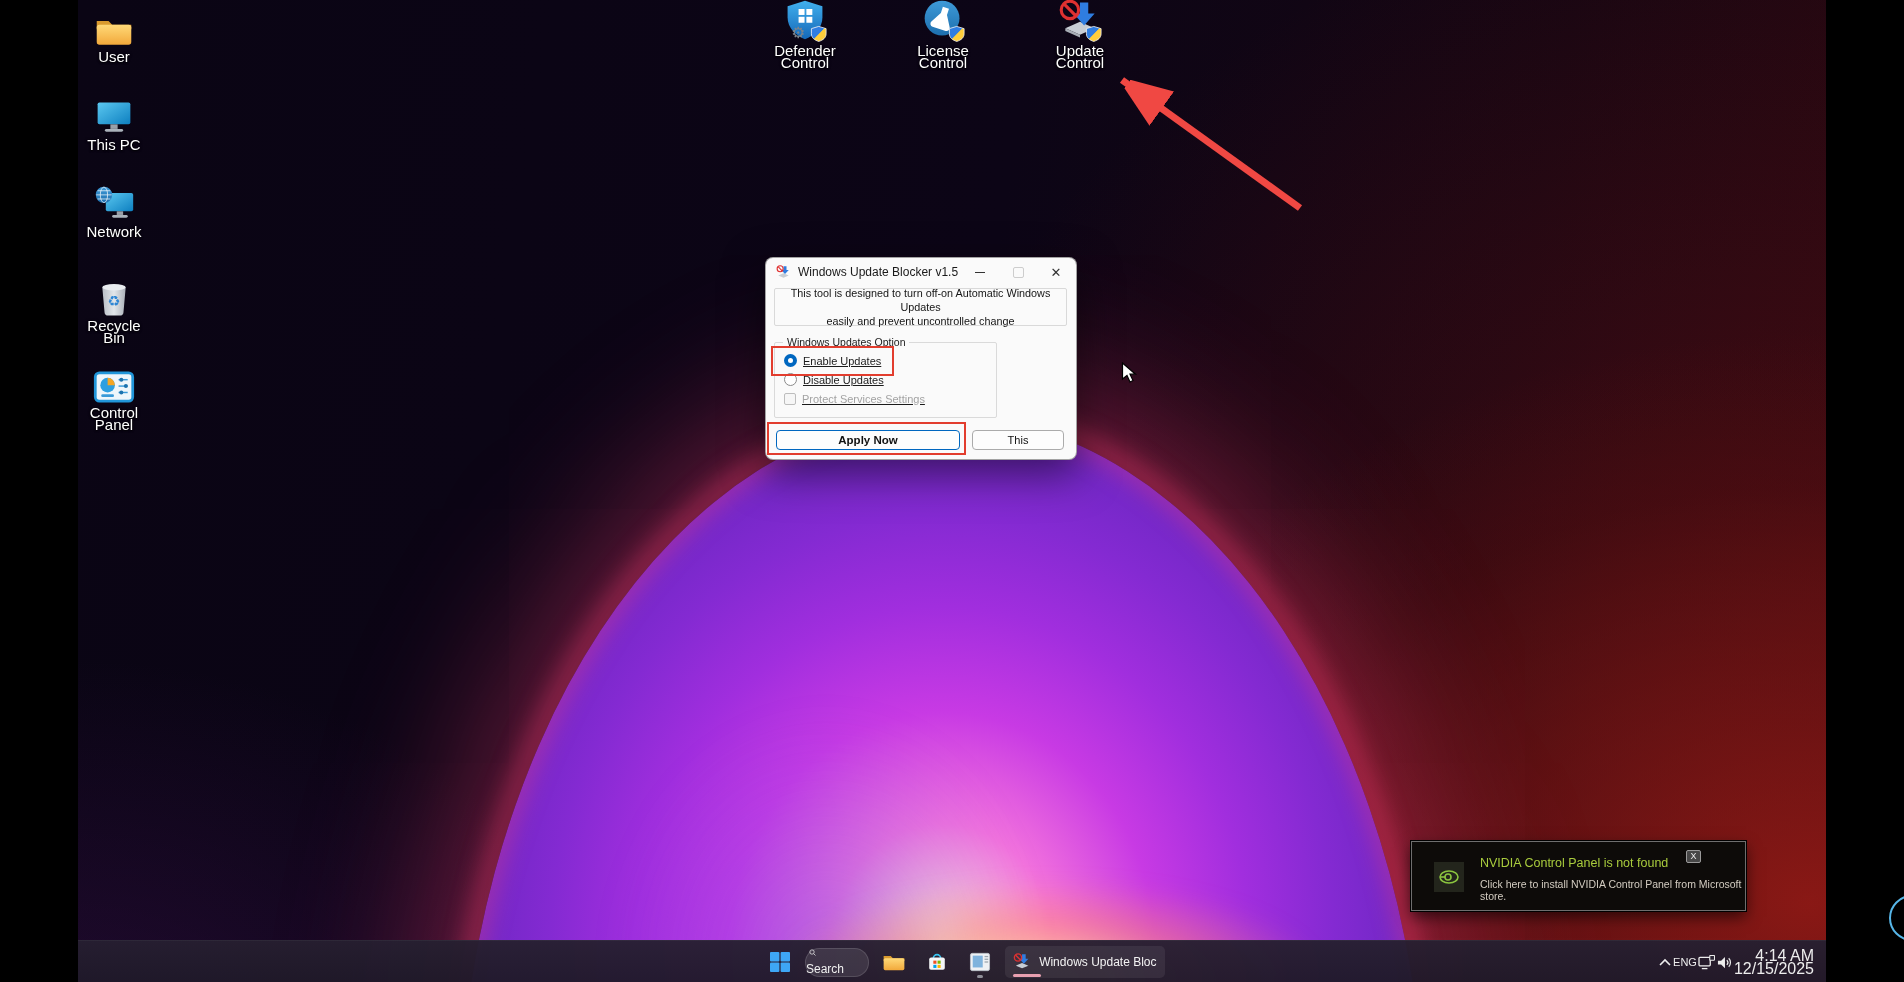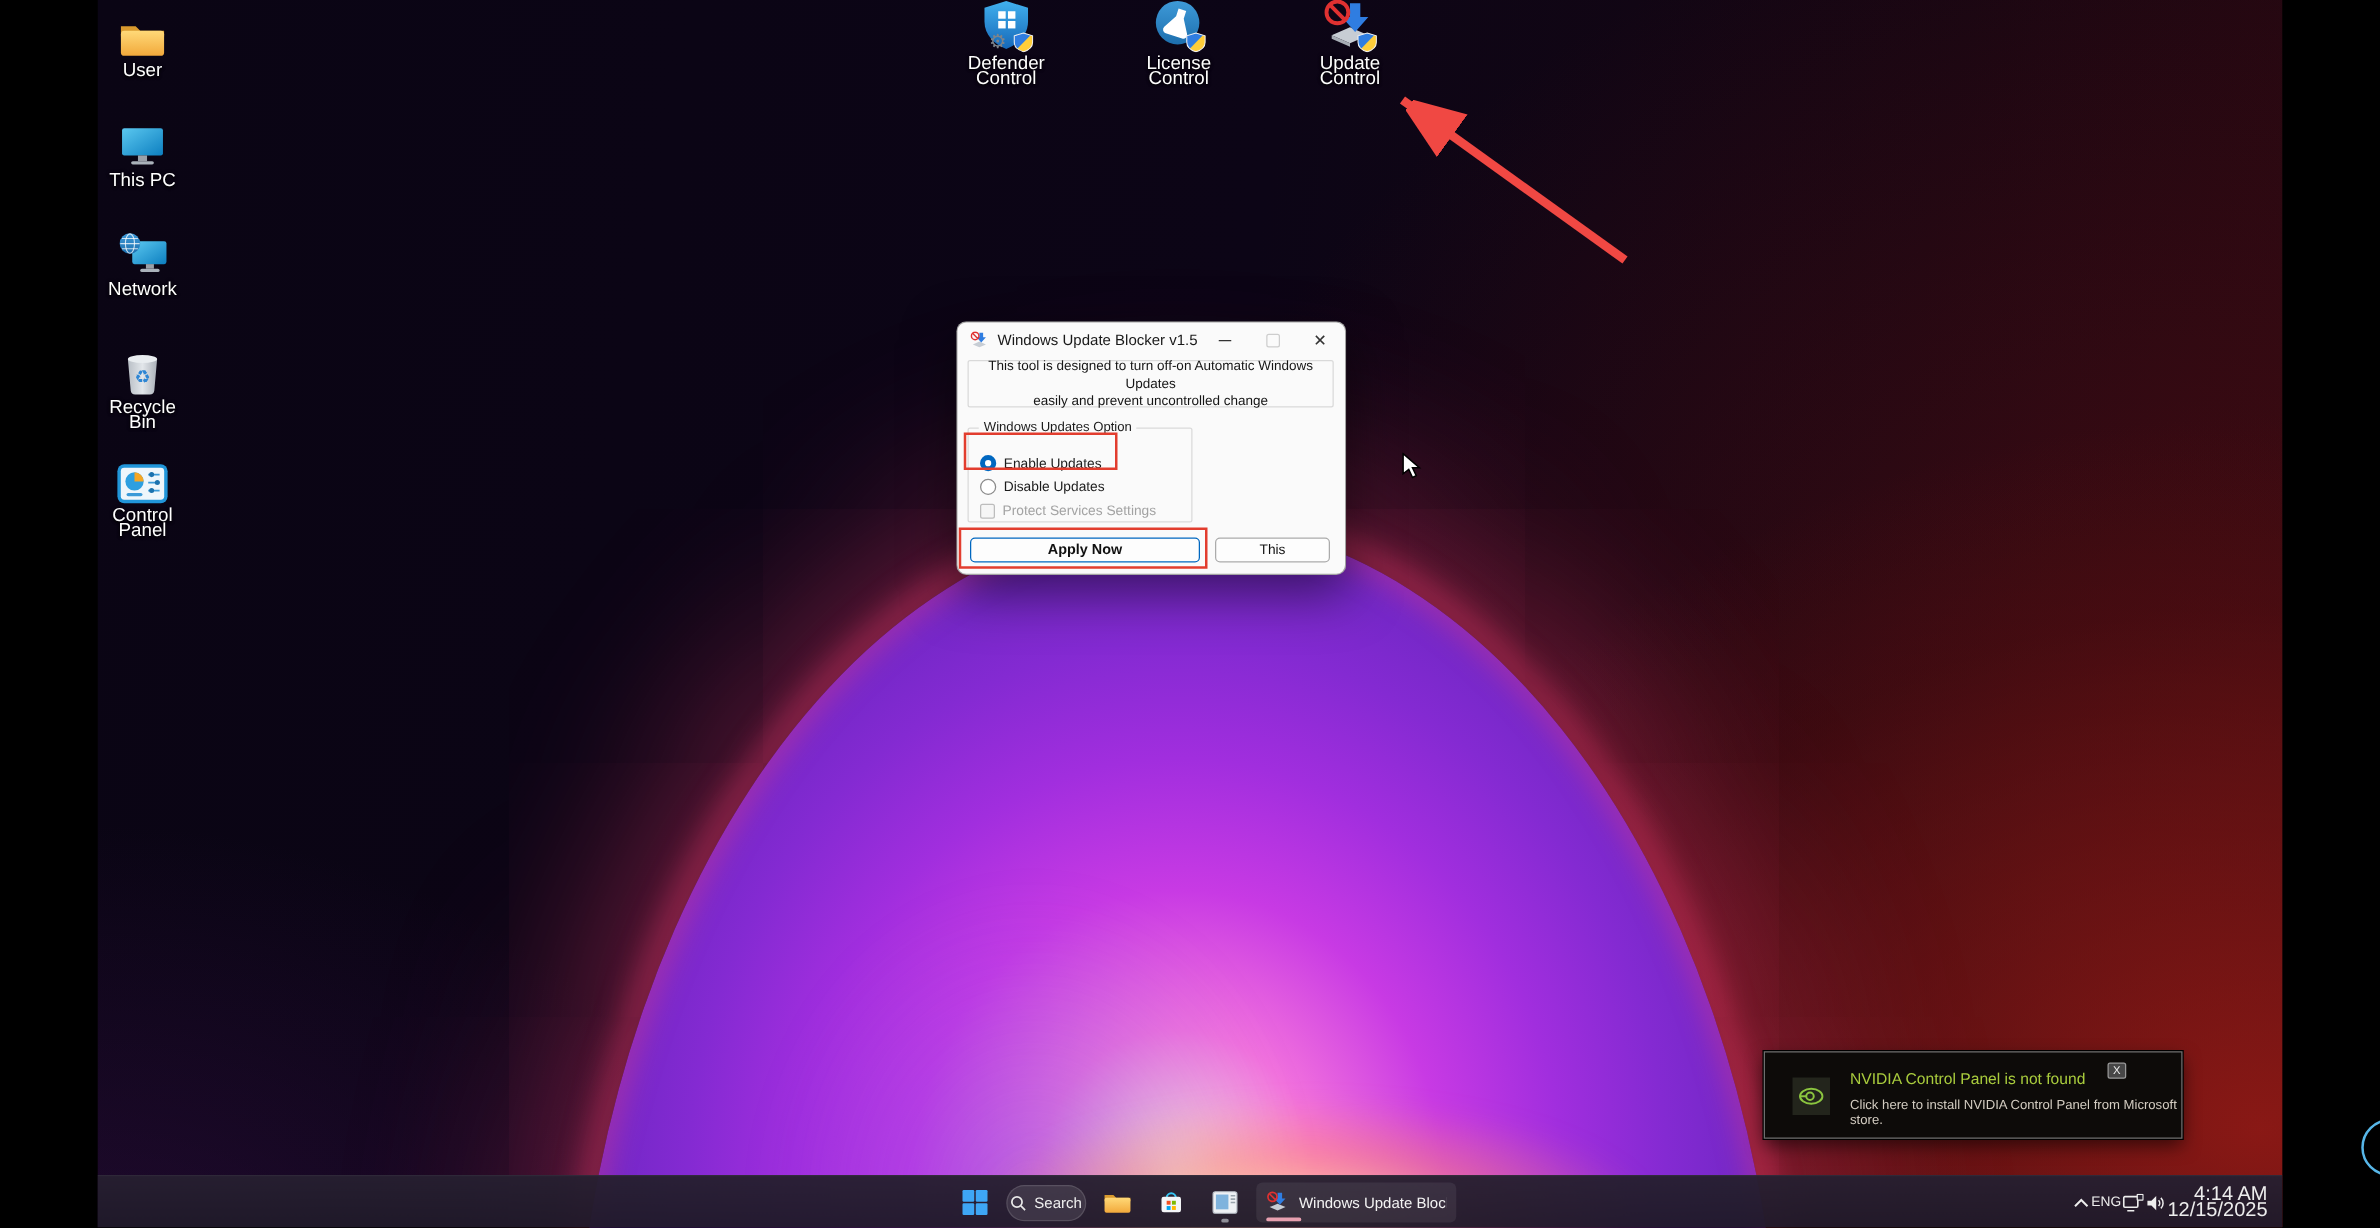--- a/index.html
+++ b/index.html
@@ -39,23 +39,23 @@
   .titlebar .t-txt{font-size:12px;color:#191919;}
   .winbtns{position:absolute;right:6px;top:0;height:28px;display:flex;align-items:center;gap:22px;padding-right:6px;}
   .wb{width:16px;height:16px;display:flex;align-items:center;justify-content:center;color:#333;}
   .wb.min::before{content:"";width:10px;height:1px;background:#333;display:block;}
   .wb.max::before{content:"";width:9px;height:9px;border:1px solid #cdcdcd;border-radius:2px;display:block;}
   .wb.close{font-size:13px;line-height:13px;}
   .descbox{position:absolute;left:8px;top:30px;width:293px;height:38px;border:1px solid #d9d9d9;border-radius:2px;
     display:flex;flex-direction:column;align-items:center;justify-content:center;font-size:10.8px;line-height:14px;text-align:center;color:#151515;}
   .groupbox{position:absolute;border:1px solid #dadada;border-radius:2px;}
   .gb-label{position:absolute;top:-7px;left:8px;background:#fafafa;padding:0 4px;font-size:10.5px;color:#1b1b1b;white-space:nowrap;}
-  .gb1{left:8px;top:84px;width:180px;height:76px;}
+  .gb1{left:8px;top:84px;width:223px;height:76px;}
   .gb2{left:204px;top:84px;width:99px;height:76px;display:flex;align-items:center;justify-content:center;}
-  .opt-rows{position:absolute;left:9px;top:18px;right:4px;}
+  .opt-rows{position:absolute;left:9px;top:8px;right:4px;text-decoration:underline;}
   .opt{display:flex;align-items:center;gap:6px;height:19px;}
   .radio{width:13px;height:13px;border-radius:50%;background:#fff;flex:0 0 auto;}
   .radio.sel{border:4px solid #0067c0;}
   .radio.unsel{border:1px solid #8a8a8a;}
   .chk{width:12px;height:12px;border:1px solid #bdbdbd;background:#f6f6f6;flex:0 0 auto;border-radius:2px;}
   .opt .dis{color:#a3a3a3;}
   .hl{position:absolute;border:2px solid #e23d2e;z-index:12;pointer-events:none;}
   .hl1{left:5px;top:88px;width:123px;height:30px;}
   .hl2{left:1px;top:164px;width:199px;height:33px;}
   .btn{position:absolute;top:172px;height:20px;background:#fdfdfd;border-radius:4px;display:flex;align-items:center;justify-content:center;font-size:11px;color:#111;}
@@ -70,21 +70,21 @@
   .toast .ts{position:absolute;left:68px;top:36px;font-size:10.5px;color:#d3ccc1;}
   .toast .tx{position:absolute;right:44px;top:8px;width:15px;height:13px;background:#474747;border:1px solid #9a9a9a;
     color:#eee;font-size:9px;line-height:11px;text-align:center;border-radius:2px;}
 
   
   .taskbar{position:absolute;left:0;right:0;bottom:0;height:42px;z-index:20;
     background:linear-gradient(rgba(38,31,48,.96),rgba(31,25,41,.96));border-top:1px solid rgba(255,255,255,.07);}
   .task-center{position:absolute;left:684px;top:0;height:42px;display:flex;align-items:center;gap:7px;}
   .tb-item{width:36px;height:36px;border-radius:5px;display:flex;align-items:center;justify-content:center;position:relative;}
   .search-pill{height:29px;width:64px;border-radius:15px;background:rgba(255,255,255,.10);border:1px solid rgba(255,255,255,.13);
-    display:flex;align-items:center;justify-content:center;gap:6px;color:#f0f0f0;font-size:12px;}
+    display:flex;justify-content:center;gap:6px;color:#f0f0f0;font-size:12px;flex-direction:column;}
   .run-dot{position:absolute;bottom:2px;left:50%;transform:translateX(-50%);width:6px;height:3px;border-radius:2px;background:#8f8f98;}
   .wub-btn{height:32px;width:160px;border-radius:5px;background:rgba(255,255,255,.07);display:flex;align-items:center;gap:8px;
     padding:0 8px;position:relative;overflow:hidden;}
   .wub-btn .wlbl{color:#f3f3f3;font-size:12px;white-space:nowrap;overflow:hidden;}
   .wub-ind{position:absolute;bottom:1px;left:8px;width:28px;height:3px;border-radius:2px;background:#e8a0b0;}
   .task-right{position:absolute;right:12px;top:0;height:42px;display:flex;align-items:center;gap:1px;color:#ededed;}
   .tray-lang{font-size:11px;}
   .clock{font-size:16px;line-height:13px;text-align:right;}
 
   

